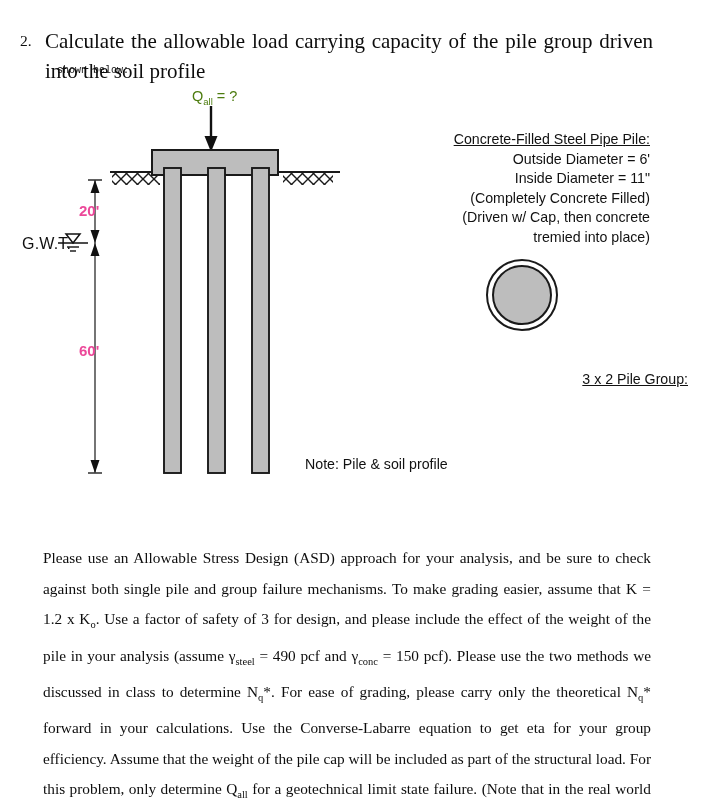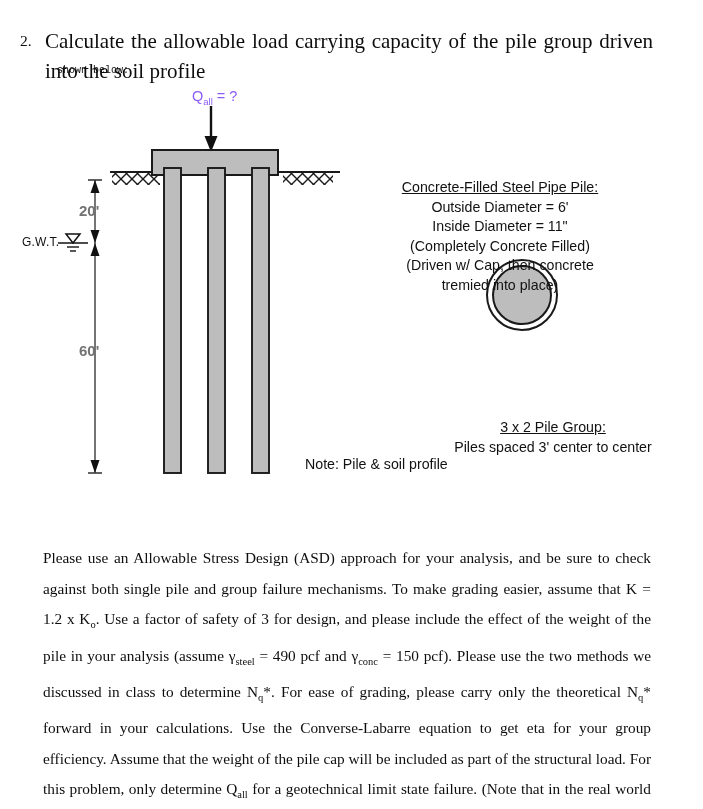--- a/index.html
+++ b/index.html
@@ -54,54 +54,54 @@
     width: 703px;
     height: 425px;
   }
   #figure svg { display:block; }
 
   .dim-label {
     position: absolute;
     font-family: "Liberation Sans", sans-serif;
     font-size: 15px;
     font-weight: 700;
-    color: #737373;
+    color: #ec4899;
     white-space: nowrap;
   }
   .gwt-label {
     position: absolute;
     font-family: "Liberation Sans", sans-serif;
-    font-size: 12px;
+    font-size: 16px;
     font-weight: 400;
     color: #111;
     letter-spacing: .2px;
     white-space: nowrap;
   }
   .q-all {
     position: absolute;
     font-family: "Liberation Sans", sans-serif;
     font-size: 14.5px;
-    color: #8b5cf6;
+    color: #4d7c0f;
     white-space: nowrap;
   }
   .q-all sub { font-size: 9.5px; }
 
   
   .ann {
     position: absolute;
     font-family: "Liberation Sans", sans-serif;
     font-size: 14.2px;
     color: #111;
     line-height: 19.5px;
   }
   .ann .hdr {
     text-decoration: underline;
     white-space: nowrap;
   }
-  .ann-center { text-align: center; margin-top: 48px; }
+  .ann-center { text-align: right; }
   .ann-left { text-align: left; }
   .ann sub { font-size: 10px; }
   .nowrap { white-space: nowrap; }
 
   
   #body-para {
     position: absolute;
     left: 43px;
     top: 528px;
     width: 608px;
@@ -189,21 +189,20 @@
       <div>Outside Diameter = 6'</div>
       <div>Inside Diameter = 11"</div>
       <div>(Completely Concrete Filled)</div>
       <div>(Driven w/ Cap, then concrete</div>
       <div>tremied into place)</div>
     </div>
 
 
     <div class="ann ann-center" style="left:418px; top:290px; width:270px;">
       <div class="hdr">3 x 2 Pile Group:</div>
-      <div>Piles spaced 3' center to center</div>
     </div>
 
     <div class="ann ann-left" style="left:305px; top:375px; width:230px;">
       <div>Note:  Pile &amp; soil profile</div>
     </div>
 
   </div>
 
   <p id="body-para"><span>Please use an Allowable Stress Design (ASD) approach for your analysis, and be sure to check against both single pile and group failure mechanisms.  To make grading easier, assume that K = 1.2 x K</span><sub>o</sub><span>.  Use a factor of safety of 3 for design, and please include the effect of the weight of the pile in your analysis (assume γ</span><sub>steel</sub><span> = 490 pcf and γ</span><sub>conc</sub><span> = 150 pcf).  Please use the two methods we discussed in class to determine N</span><sub>q</sub><span>*.  For ease of grading, please carry only the theoretical N</span><sub>q</sub><span>* forward in your calculations.  Use the Converse-Labarre equation to get eta for your group efficiency.  Assume that the weight of the pile cap will be included as part of the structural load.  For this problem, only determine Q</span><sub>all</sub><span> for a geotechnical limit state failure.  (Note that in the real world you must also be sure to determine Q</span></p>
 

